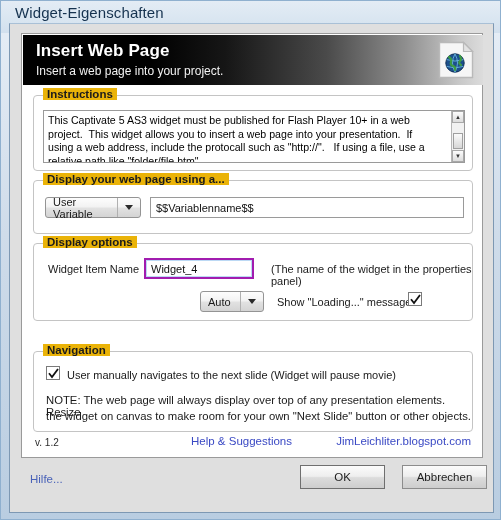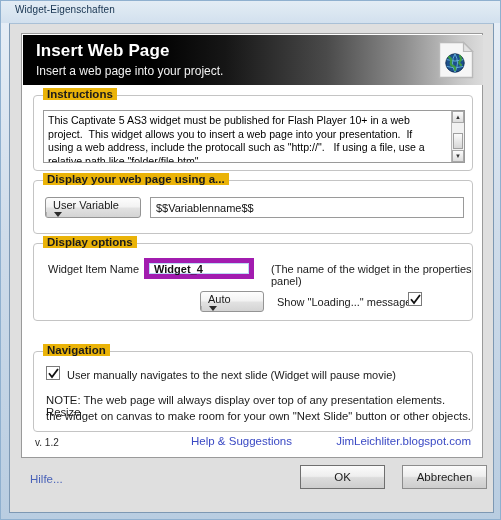--- a/index.html
+++ b/index.html
@@ -16,23 +16,23 @@
   
   #window {
     position: absolute;
     left: 0; top: 0;
     width: 501px; height: 520px;
     background: linear-gradient(to bottom, #e8eff7 0%, #cfdcea 45%, #b9cde1 100%);
     border: 1px solid #8fb0cf;
     overflow: hidden;
   }
   #titlebar {
-    height: 22px;
+    height: 32px;
     padding: 3px 0 0 14px;
-    font-size: 10px;
+    font-size: 15px;
     color: #15324f;
     letter-spacing: 0.1px;
     background: linear-gradient(to bottom,#e3ecf5 0%,#dae6f1 55%,#d2e0ee 100%);
   }
   #title-text { display:inline-block; }
 
   
   #dialog {
     position: absolute;
     left: 8px; top: 22px;
@@ -133,21 +133,21 @@
 
   
   .btnface {
     background:linear-gradient(to bottom,#fdfdfd 0%,#f2f2f2 48%,#e2e2e2 52%,#d4d4d4 100%);
     border:1px solid #949494;
     border-radius:3px;
   }
   .combo {
     position:absolute;
     height:21px;
-    display:flex; align-items:stretch;flex-direction:column;
+    display:flex; align-items:stretch;
   }
   .combo .label {
     flex:1;
     display:flex; align-items:center;
     padding-left:7px;
     font-size:11px; color:#1a1a1a;
   }
   .combo .arrowbox {
     width:23px;
     border-left:1px solid #b0b0b0;
@@ -163,23 +163,22 @@
   .textinput {
     position:absolute;
     height:21px;
     border:1px solid #9a9a9a;
     background:#fff;
     display:flex; align-items:center;
     padding-left:5px;
     font-size:11px; color:#111;
   }
   .textinput.focused {
-    border:5px solid #a21caf;
+    border:2px solid #a21caf;
     box-shadow:0 0 0 1px #bcd9f4 inset;
-    font-weight:bold;
   }
 
   .lbl { position:absolute; font-size:11px; color:#1a1a1a; }
 
   .chk {
     position:absolute;
     width:14px; height:14px;
     border:1px solid #7a7a7a;
     background:#fff;
     display:flex; align-items:center; justify-content:center;

